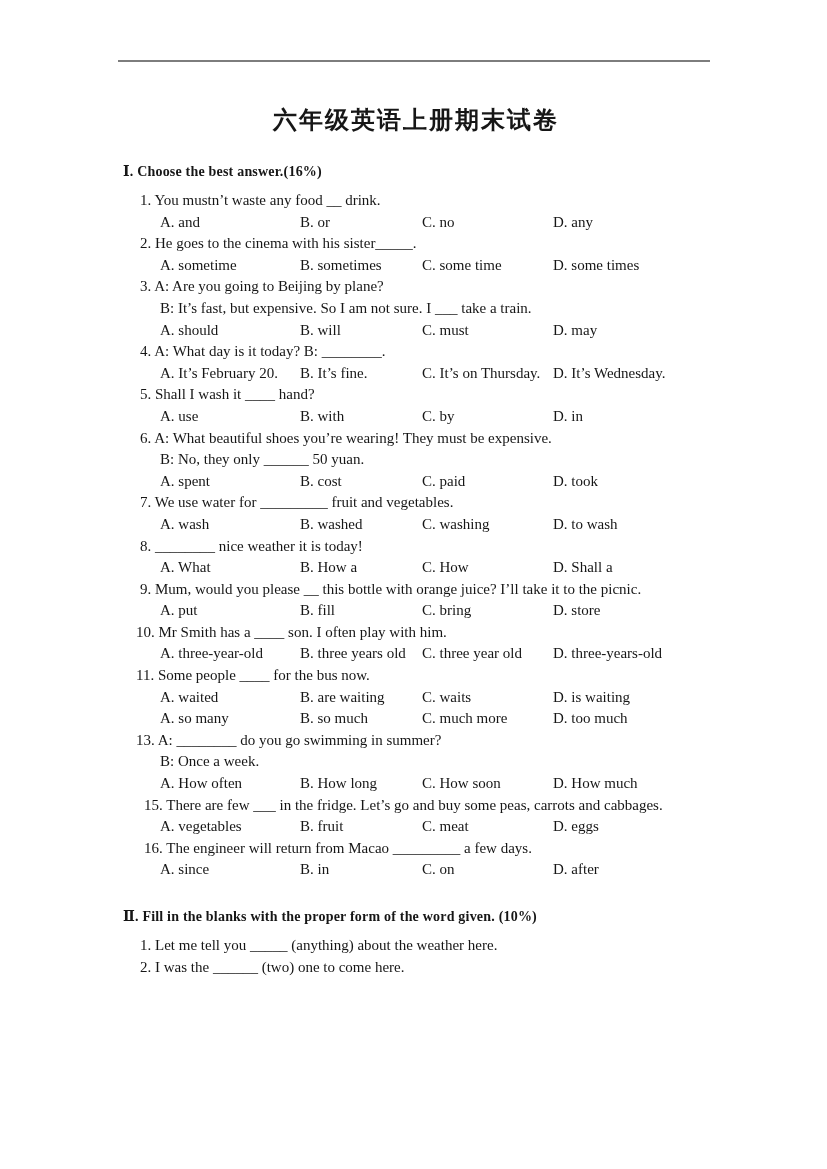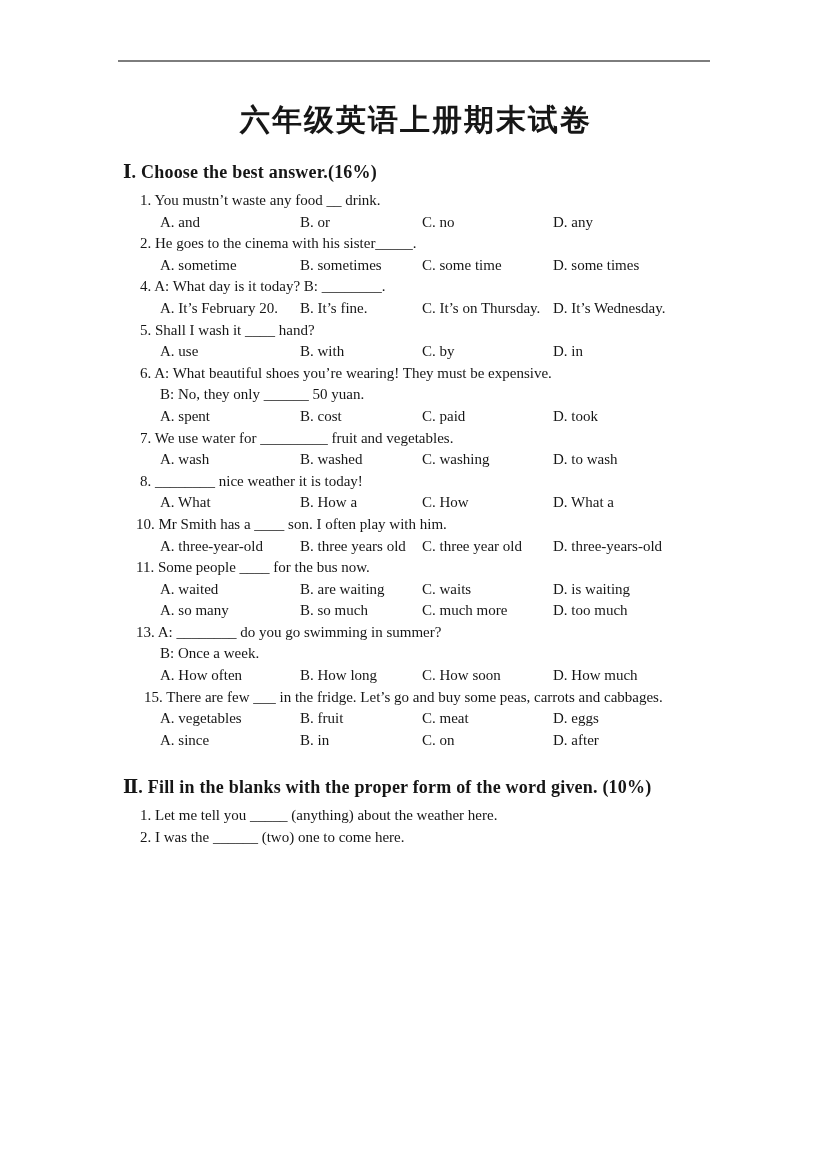--- a/index.html
+++ b/index.html
@@ -29,30 +29,30 @@
     border-top: 2px solid #7d7d7d;
   }
   .content {
     position: absolute;
     top: 0;
     left: 123px;
     width: 586px;
   }
   .title {
     margin: 104px 0 0 0;
-    font-size: 30px;
+    font-size: 24px;
     line-height: 32px;
     font-weight: 700;
     text-align: center;
     letter-spacing: 2px;
     white-space: nowrap;
   }
   .sec-heading {
     margin: 24px 0 6px 0;
-    font-size: 18px;
+    font-size: 14px;
     line-height: 24px;
     font-weight: 700;
     letter-spacing: 0.2px;
     white-space: nowrap;
   }
   .sec-heading.second {
     margin-top: 24px;
     margin-bottom: 6px;
   }
   .q-line {
@@ -106,20 +106,30 @@
       <div>
         <div class="q-line">2. He goes to the cinema with his sister_____.</div>
         <div class="opts">
           <span class="opt">A. sometime</span>
           <span class="opt">B. sometimes</span>
           <span class="opt">C. some time</span>
           <span class="opt">D. some times</span>
         </div>
       </div>
 
+      <div>
+        <div class="q-line">3. A: Are you going to Beijing by plane?</div>
+        <div class="q-line cont">B: It’s fast, but expensive. So I am not sure. I ___ take a train.</div>
+        <div class="opts">
+          <span class="opt">A. should</span>
+          <span class="opt">B. will</span>
+          <span class="opt">C. must</span>
+          <span class="opt">D. may</span>
+        </div>
+      </div>
 
       <div>
         <div class="q-line">4. A: What day is it today? B: ________.</div>
         <div class="opts">
           <span class="opt">A. It’s February 20.</span>
           <span class="opt">B. It’s fine.</span>
           <span class="opt">C. It’s on Thursday.</span>
           <span class="opt">D. It’s Wednesday.</span>
         </div>
       </div>
@@ -154,24 +164,33 @@
           <span class="opt">D. to wash</span>
         </div>
       </div>
 
       <div>
         <div class="q-line">8. ________ nice weather it is today!</div>
         <div class="opts">
           <span class="opt">A. What</span>
           <span class="opt">B. How a</span>
           <span class="opt">C. How</span>
-          <span class="opt">D. What a</span>
-        </div>
-      </div>
-
+          <span class="opt">D. Shall a</span>
+        </div>
+      </div>
+
+      <div>
+        <div class="q-line">9. Mum, would you please __ this bottle with orange juice? I’ll take it to the picnic.</div>
+        <div class="opts">
+          <span class="opt">A. put</span>
+          <span class="opt">B. fill</span>
+          <span class="opt">C. bring</span>
+          <span class="opt">D. store</span>
+        </div>
+      </div>
 
       <div>
         <div class="q-line two-digit">10. Mr Smith has a ____ son. I often play with him.</div>
         <div class="opts">
           <span class="opt">A. three-year-old</span>
           <span class="opt">B. three years old</span>
           <span class="opt">C. three year old</span>
           <span class="opt">D. three-years-old</span>
         </div>
       </div>
@@ -211,20 +230,21 @@
         <div class="q-line wrap">15. There are few ___ in the fridge. Let’s go and buy some peas, carrots and cabbages.</div>
         <div class="opts">
           <span class="opt">A. vegetables</span>
           <span class="opt">B. fruit</span>
           <span class="opt">C. meat</span>
           <span class="opt">D. eggs</span>
         </div>
       </div>
 
       <div>
+        <div class="q-line wrap">16. The engineer will return from Macao _________ a few days.</div>
         <div class="opts">
           <span class="opt">A. since</span>
           <span class="opt">B. in</span>
           <span class="opt">C. on</span>
           <span class="opt">D. after</span>
         </div>
       </div>
 
     </div>
 

